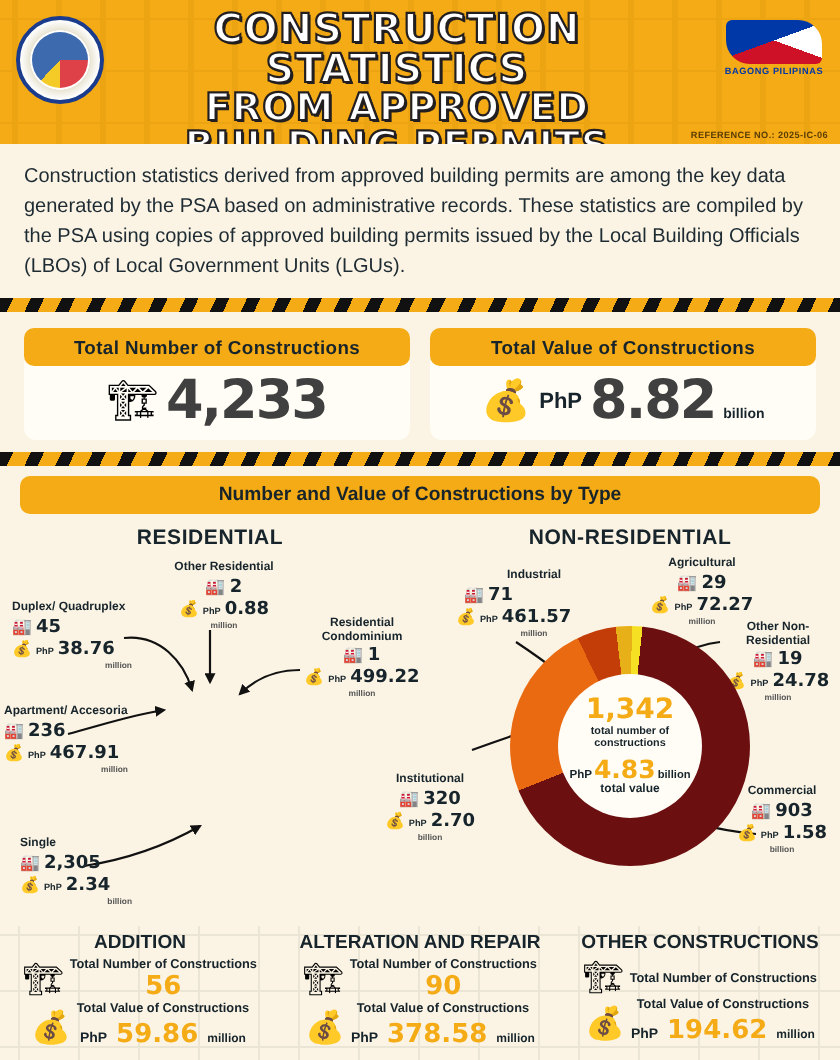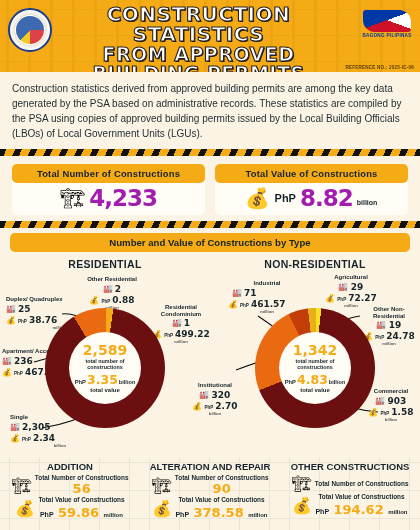--- a/index.html
+++ b/index.html
@@ -77,21 +77,21 @@
   }
 
   
   .totals { display: flex; gap: 10px; padding: 8px 12px 6px; background: #fbf4e4; }
   .total-card { flex: 1; background: #fffdf6; border-radius: 6px; padding: 0 0 4px; text-align: center; }
   .total-head {
     background: #f5ab15; color: #17242b; font-weight: 800; font-size: 9.4px;
     padding: 4px 2px; border-radius: 5px; letter-spacing: .2px;
   }
   .total-body { display: flex; align-items: center; justify-content: center; gap: 4px; padding-top: 2px; }
-  .big-num { font-size: 23px; font-weight: 900; color: #a21caf; font-family: "DejaVu Sans", sans-serif; letter-spacing: -1px; }
+  .big-num { font-size: 27px; font-weight: 900; color: #404040; font-family: "DejaVu Sans", sans-serif; letter-spacing: -1px; }
   .php-lbl { font-size: 11px; font-weight: 900; color: #17242b; }
   .unit-lbl { font-size: 7px; font-weight: 800; color: #17242b; align-self: flex-end; padding-bottom: 5px; }
   .ico-crane, .ico-bag { font-size: 20px; line-height: 1; }
 
   
   .section-bar {
     margin: 5px 10px 0; background: #f5ab15; border-radius: 5px;
     text-align: center; font-size: 9.6px; font-weight: 800; color: #17242b; padding: 4px;
   }
 
@@ -223,21 +223,21 @@
           <marker id="ar1" markerWidth="5" markerHeight="5" refX="4" refY="2.5" orient="auto">
             <path d="M0,0 L5,2.5 L0,5 z" fill="#111"></path>
           </marker>
         </defs>
       </svg>
 
       <div class="cat" style="left:6px; top:44px;">
         <div class="cat-name">Duplex/ Quadruplex</div>
         <div class="cat-row">
           <span class="cat-ico">🏭</span>
-          <span class="cat-count">25</span>
+          <span class="cat-count">45</span>
         </div>
         <div class="cat-valrow">
           <span class="cat-ico">💰</span>
           <span class="cat-php">PhP</span>
           <span class="cat-val">38.76</span>
         </div>
         <div class="cat-unit" style="text-align:right;padding-right:12px">million</div>
       </div>
 
       <div class="cat" style="left:72px; top:24px; width:80px; text-align:center;">
@@ -289,33 +289,20 @@
           <span class="cat-count">2,305</span>
         </div>
         <div class="cat-valrow">
           <span class="cat-ico">💰</span>
           <span class="cat-php">PhP</span>
           <span class="cat-val">2.34</span>
         </div>
         <div class="cat-unit" style="text-align:right;padding-right:16px">billion</div>
       </div>
 
-      <div class="donut-wrap">
-        <div class="donut" id="donut-res" style="background: conic-gradient(from 8deg, rgb(107, 15, 16) 0deg, rgb(107, 15, 16) 320.51deg, rgb(234, 106, 18) 320.51deg, rgb(234, 106, 18) 353.326deg, rgb(245, 171, 21) 353.326deg, rgb(245, 171, 21) 359.583deg, rgb(246, 211, 26) 359.583deg, rgb(246, 211, 26) 359.861deg, rgb(184, 49, 10) 359.861deg, rgb(184, 49, 10) 360deg);"></div>
-        <div class="donut-hole">
-          <div class="hole-num">2,589</div>
-          <div class="hole-lbl">total number of constructions</div>
-          <div class="hole-val-row">
-            <span class="hole-php">PhP</span>
-            <span class="hole-val">3.35</span>
-            <span class="hole-bil">billion</span>
-          </div>
-          <div class="hole-tv">total value</div>
-        </div>
-      </div>
     </div>
 
     <div class="chart-col">
       <div class="chart-title">NON-RESIDENTIAL</div>
 
       <svg class="arrow-svg" viewBox="0 0 210 206">
         <path d="M48,64 C66,76 76,84 84,92" stroke="#111" stroke-width="1.1" fill="none" marker-end="url(#ar2)"></path>
         <path d="M100,62 C96,74 96,82 98,88" stroke="#111" stroke-width="1.1" fill="none" marker-end="url(#ar2)"></path>
         <path d="M150,64 C132,66 122,76 116,86" stroke="#111" stroke-width="1.1" fill="none" marker-end="url(#ar2)"></path>
         <path d="M26,118 C48,110 66,104 82,100" stroke="#111" stroke-width="1.1" fill="none" marker-end="url(#ar2)"></path>

